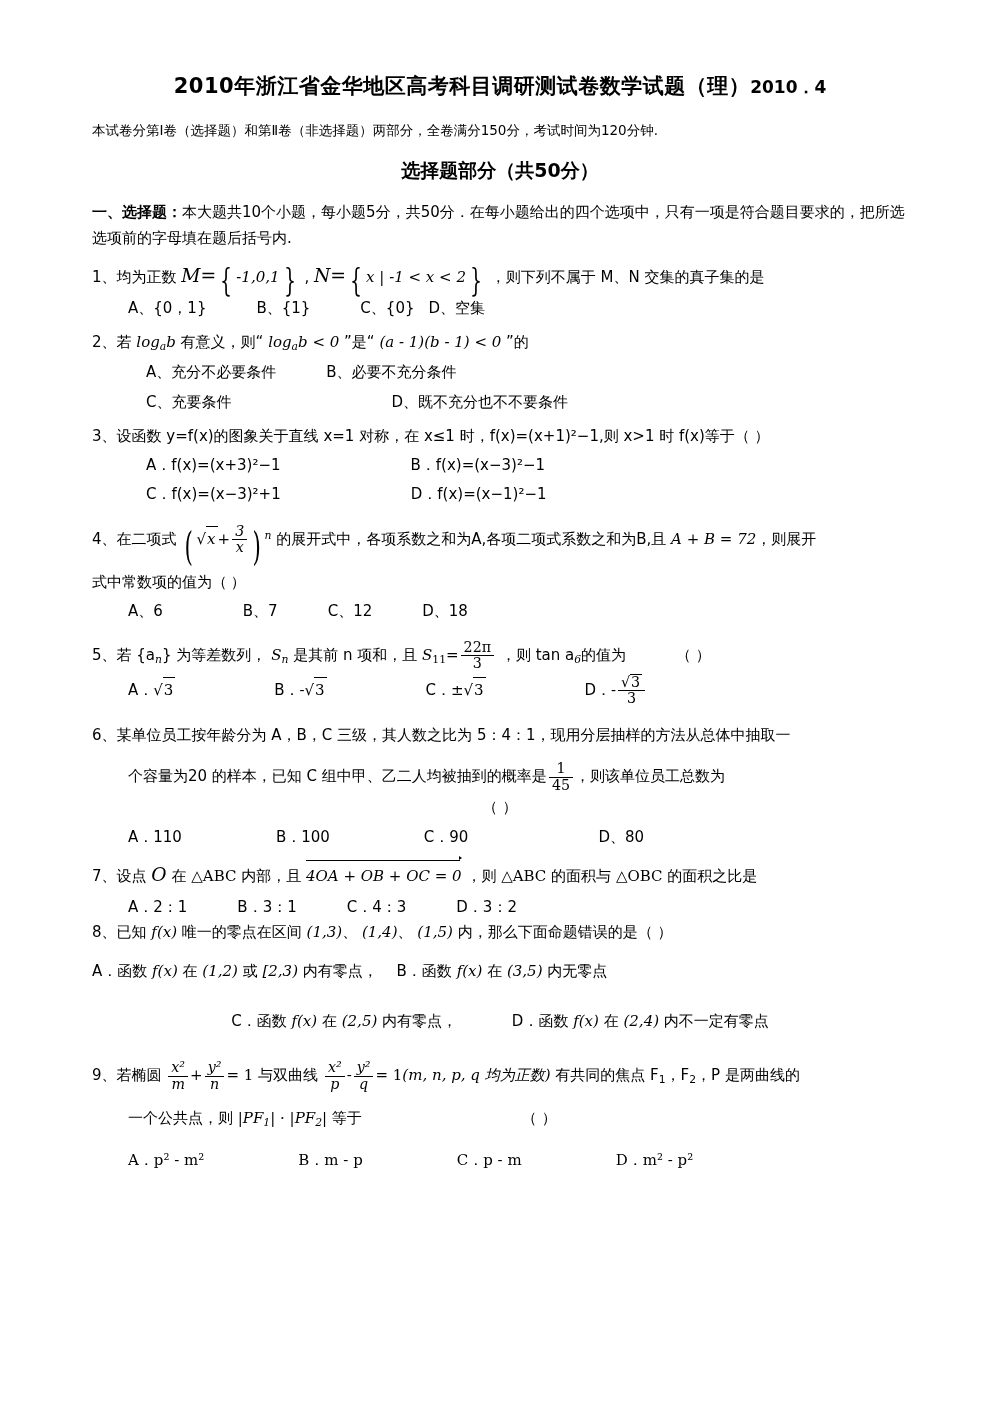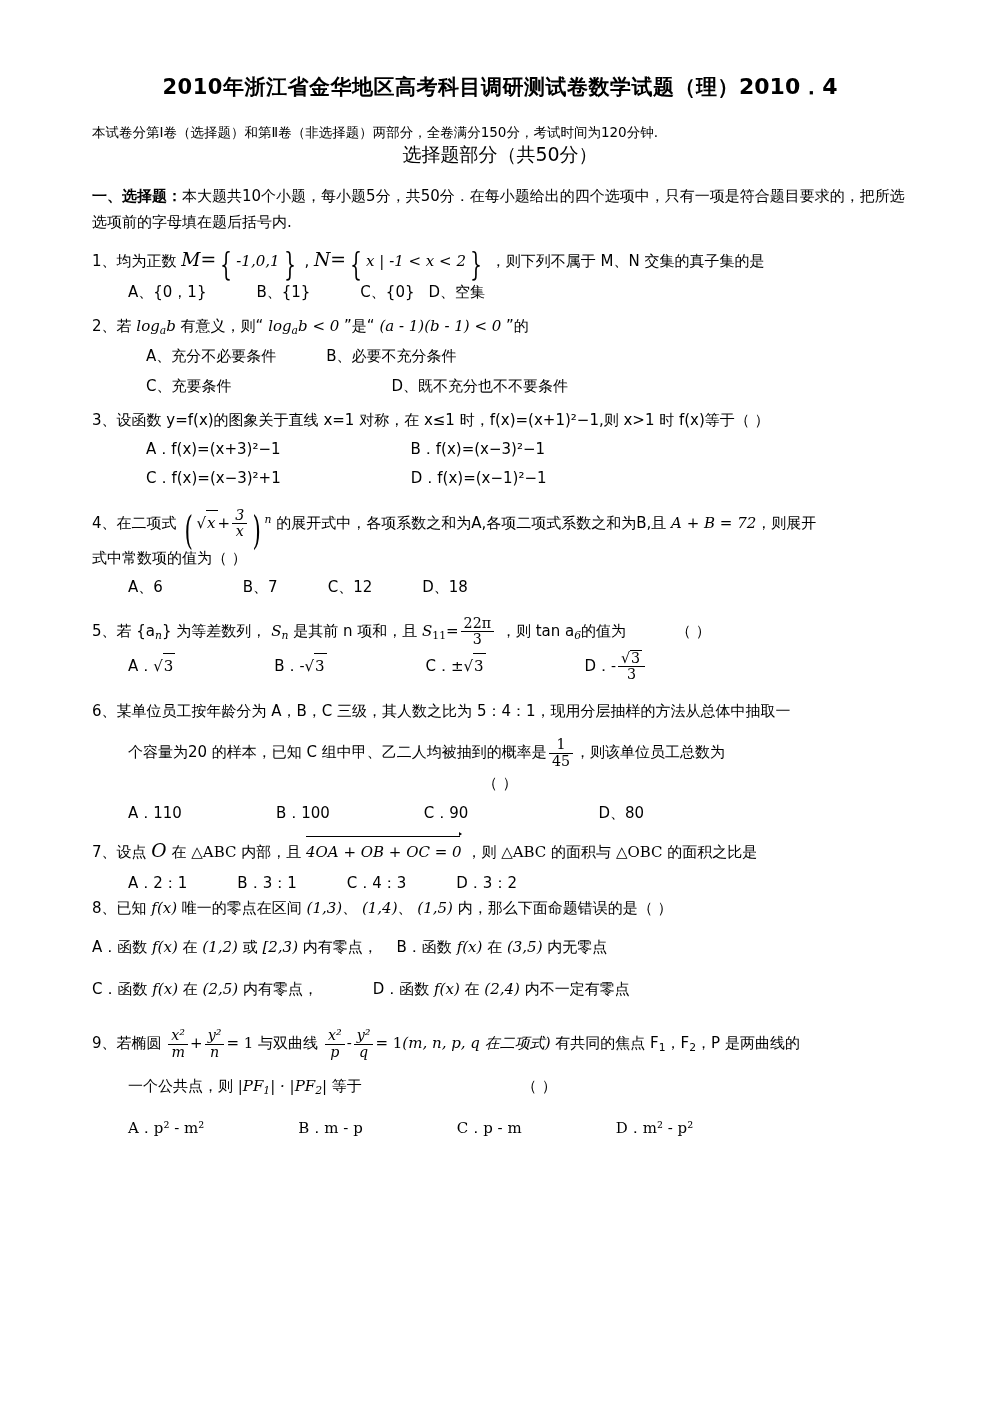--- a/index.html
+++ b/index.html
@@ -19,32 +19,33 @@
   .title{
     text-align:center;
     font-weight:bold;
     font-size:21px;
     letter-spacing:0.5px;
     margin-top:72px;
     font-family:"DejaVu Sans","Liberation Sans",sans-serif;
   }
   .title .date{
     font-weight:bold;
-    font-size:22px;
+    font-size:17px;
     letter-spacing:0;
   }
   .subnote{
     margin-top:20px;
     font-size:13.5px;
     line-height:1.5;
   }
   .section-head{
     text-align:center;
     font-size:19px;
-    font-weight:normal;
+    margin-top:18px;
+    font-weight:bold;
   }
   .part-head{
     margin-top:16px;
     font-size:15px;
     line-height:1.72;
   }
   .part-head b{font-weight:bold;}
   .q{
     margin-top:9px;
     font-size:15px;
@@ -180,21 +181,21 @@
   <div class="opts indent2">
     <span>C．f(x)=(x−3)²+1</span><span class="gap-xl"></span><span class="gap-l"></span><span>D．f(x)=(x−1)²−1</span>
   </div>
 
   <div class="q" style="margin-top:16px;">
     <span>4、</span><span>在二项式</span>
     <span class="m"><span class="paren-l">(</span><span class="sqrt"><span class="rad">√</span><span class="bar">x</span></span><span class="m">+</span><span class="frac"><span class="num nr">3</span><span class="den">x</span></span><span class="paren-r">)</span><sup class="i">n</sup></span>
     <span>的展开式中，各项系数之和为A,各项二项式系数之和为B,且</span>
     <span class="m i">A + B = 72</span><span>，则展开</span>
   </div>
-  <div class="q" style="margin-top:4px;">
+  <div class="q" style="margin-top:12px;font-family:Liberation Serif, serif;">
     <span>式中常数项的值为（     ）</span>
   </div>
   <div class="opts indent">
     <span>A、6</span><span class="gap-xl"></span><span>B、7</span><span class="gap-l"></span><span>C、12</span><span class="gap-l"></span><span>D、18</span>
   </div>
 
   <div class="q" style="margin-top:16px;">
     <span>5、</span><span>若 {a</span><sub class="i">n</sub><span>} 为等差数列，</span>
     <span class="m"><span class="i">S</span><sub class="i">n</sub></span>
     <span>是其前 n 项和，且</span>
@@ -242,30 +243,30 @@
     <span>唯一的零点在区间</span>
     <span class="m i">(1,3)</span><span>、</span>
     <span class="m i">(1,4)</span><span>、</span>
     <span class="m i">(1,5)</span>
     <span>内，那么下面命题错误的是（   ）</span>
   </div>
   <div class="opts" style="margin-top:14px;">
     <span><span>A．函数</span> <span class="m i">f(x)</span> <span>在</span> <span class="m i">(1,2)</span> <span>或</span> <span class="m i brack">[2,3)</span> <span>内有零点，</span></span><span class="gap-s"></span>
     <span><span>B．函数</span> <span class="m i">f(x)</span> <span>在</span> <span class="m i">(3,5)</span> <span>内无零点</span></span>
   </div>
-  <div class="opts" style="margin-top:16px;">
+  <div class="opts" style="margin-top:24px;text-align:center;">
     <span><span>C．函数</span> <span class="m i">f(x)</span> <span>在</span> <span class="m i">(2,5)</span> <span>内有零点，</span></span><span class="gap-l"></span>
     <span><span>D．函数</span> <span class="m i">f(x)</span> <span>在</span> <span class="m i">(2,4)</span> <span>内不一定有零点</span></span>
   </div>
 
   <div class="q" style="margin-top:26px;">
     <span>9、</span><span>若椭圆</span>
     <span class="m"><span class="frac"><span class="num">x²</span><span class="den">m</span></span><span>+</span><span class="frac"><span class="num">y²</span><span class="den">n</span></span><span>= 1</span></span>
     <span>与双曲线</span>
-    <span class="m"><span class="frac"><span class="num">x²</span><span class="den">p</span></span><span>-</span><span class="frac"><span class="num">y²</span><span class="den">q</span></span><span>= 1</span></span><span class="m i">(m, n, p, q 在二项式)</span>
+    <span class="m"><span class="frac"><span class="num">x²</span><span class="den">p</span></span><span>-</span><span class="frac"><span class="num">y²</span><span class="den">q</span></span><span>= 1</span></span><span class="m i">(m, n, p, q 均为正数)</span>
     <span>有共同的焦点 F</span><sub>1</sub><span>，F</span><sub>2</sub><span>，P 是两曲线的</span>
   </div>
   <div class="q indent" style="margin-top:14px;">
     <span>一个公共点，则</span>
     <span class="m i"><span>|PF</span><sub>1</sub><span>| · |PF</span><sub>2</sub><span>|</span></span>
     <span>等于</span><span class="gap-xl"></span><span class="gap-xl"></span><span>（     ）</span>
   </div>
   <div class="opts indent" style="margin-top:16px;">
     <span class="m">A．p² - m²</span><span class="gap-xl"></span><span class="gap-s"></span><span class="m">B．m - p</span><span class="gap-xl"></span><span class="gap-s"></span><span class="m">C．p - m</span><span class="gap-xl"></span><span class="gap-s"></span><span class="m">D．m² - p²</span>
   </div>

